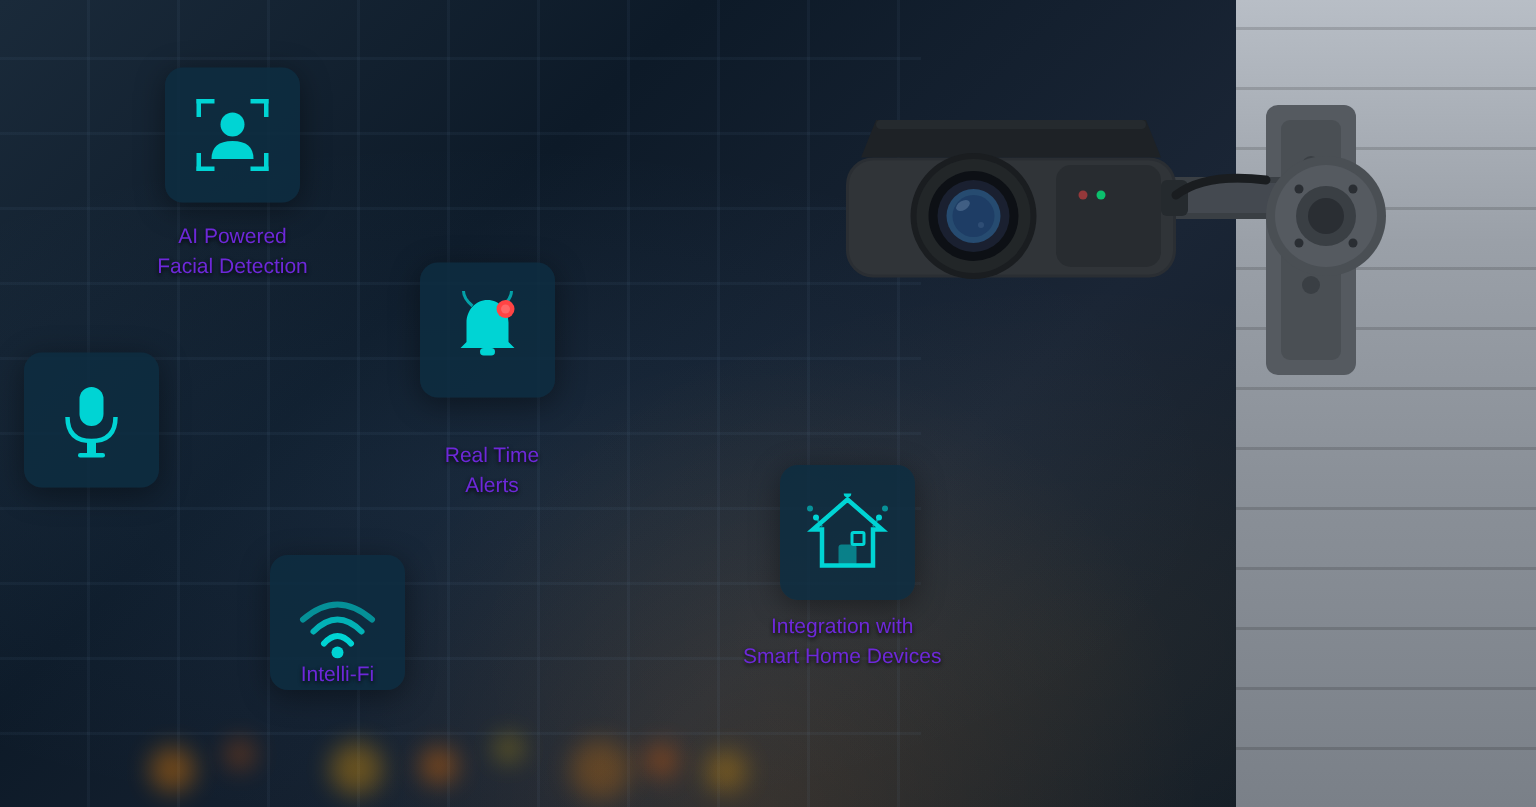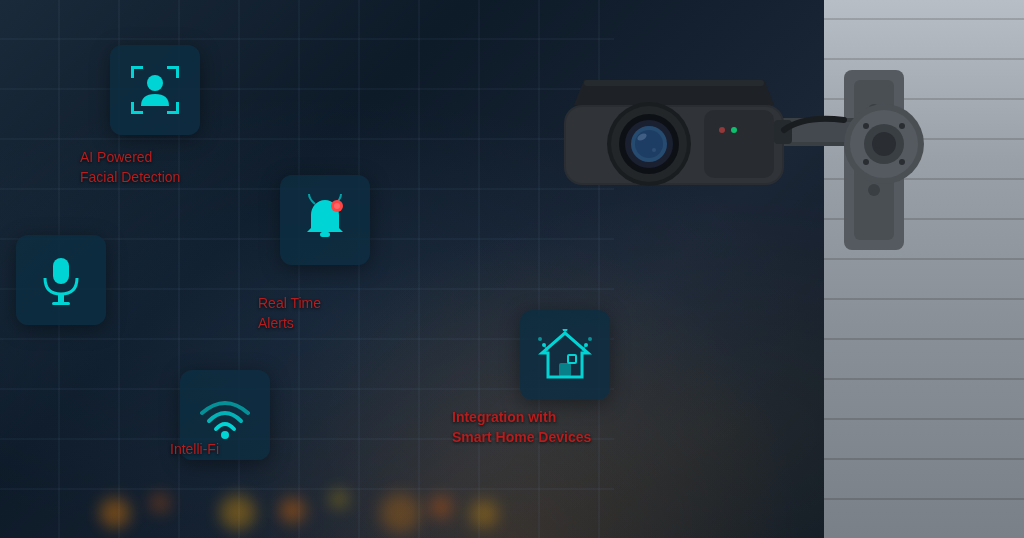--- a/index.html
+++ b/index.html
@@ -132,24 +132,24 @@
     .feature-icon-box {
       width: 100%;
       height: 100%;
       display: flex;
       align-items: center;
       justify-content: center;
     }
 
     .feature-label {
       position: absolute;
-      color: #b91c1c;
+      color: #6d28d9;
       font-size: 14px;
       font-weight: 500;
-      text-align: left;
+      text-align: center;
       line-height: 1.4;
       white-space: pre-line;
       text-shadow: 0 1px 3px rgba(0,0,0,0.8);
     }
   </style>
 </head>
 <body>
 
 <div class="bg"></div>
 <div class="bg-overlay"></div>
@@ -288,21 +288,21 @@
         <circle cx="52" cy="10" r="2" fill="#00d4d4" opacity="0.6"></circle>
 
         <line x1="6" y1="16" x2="10" y2="22" stroke="#00d4d4" stroke-width="1.5" opacity="0.6"></line>
         <line x1="48" y1="16" x2="44" y2="22" stroke="#00d4d4" stroke-width="1.5" opacity="0.6"></line>
 
         <circle cx="27" cy="0" r="2.5" fill="#00d4d4"></circle>
         <line x1="27" y1="3" x2="27" y2="5" stroke="#00d4d4" stroke-width="1.5"></line>
       </svg>
     </div>
   </div>
-  <span class="feature-label" style="top:408px; left:452px; width:195px;font-weight:bold;">Integration with
+  <span class="feature-label" style="top:408px; left:464px; width:195px;">Integration with
 Smart Home Devices</span>
 
   <div class="feature-card" style="top:370px; left:180px; width:90px; height:90px;">
     <div class="feature-icon-box">
       <svg width="54" height="48" viewBox="0 0 54 48" xmlns="http://www.w3.org/2000/svg">
 
         <path d="M4 22 Q27 2 50 22" stroke="#00d4d4" stroke-width="4" fill="none" stroke-linecap="round" opacity="0.6"></path>
         <path d="M11 30 Q27 14 43 30" stroke="#00d4d4" stroke-width="4" fill="none" stroke-linecap="round" opacity="0.8"></path>
         <path d="M18 38 Q27 28 36 38" stroke="#00d4d4" stroke-width="4" fill="none" stroke-linecap="round"></path>
 

